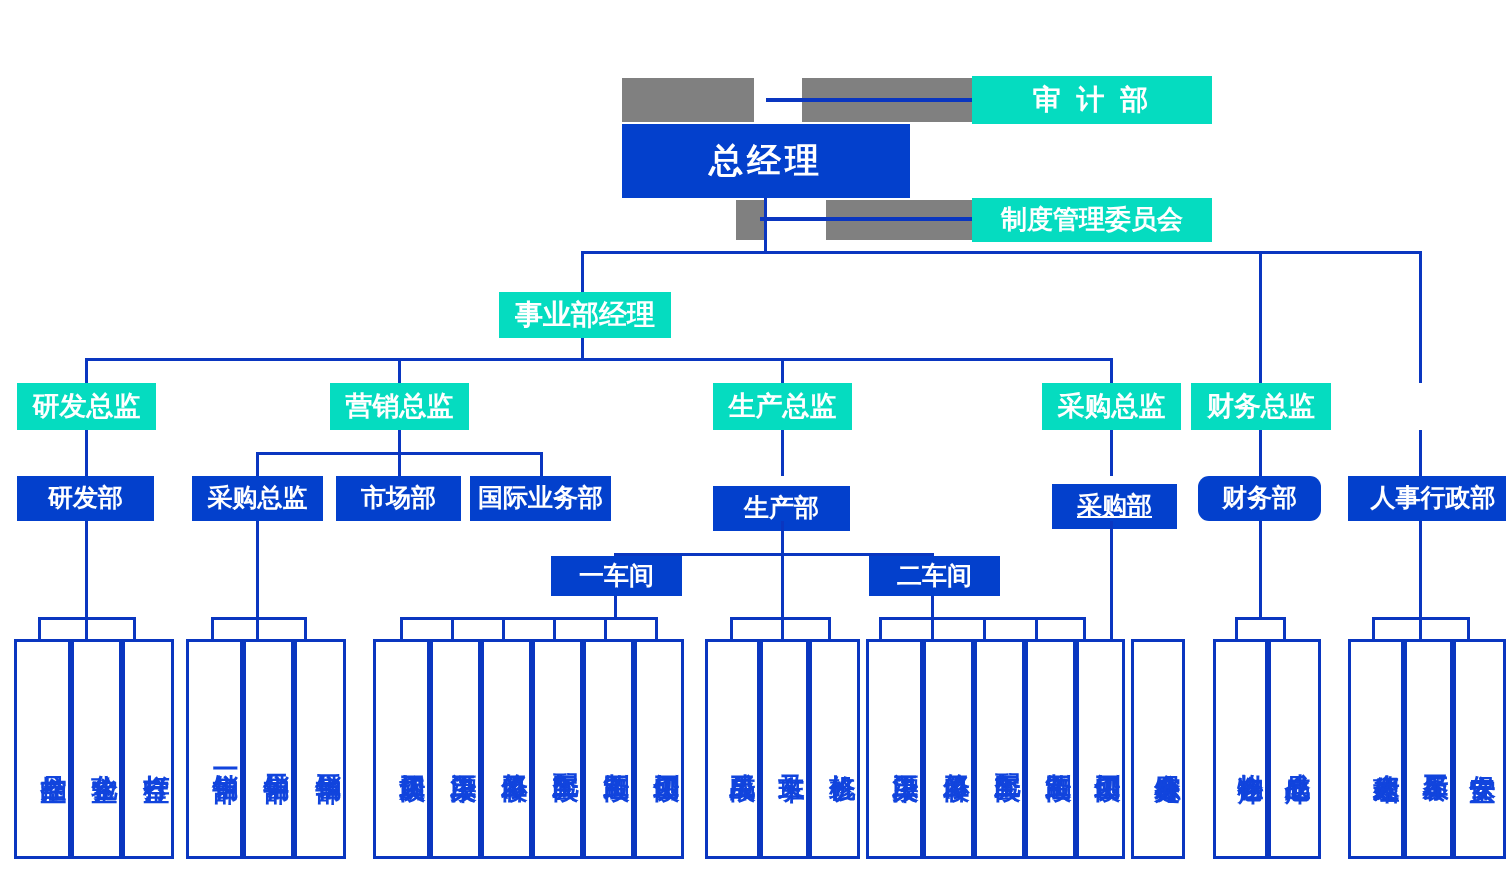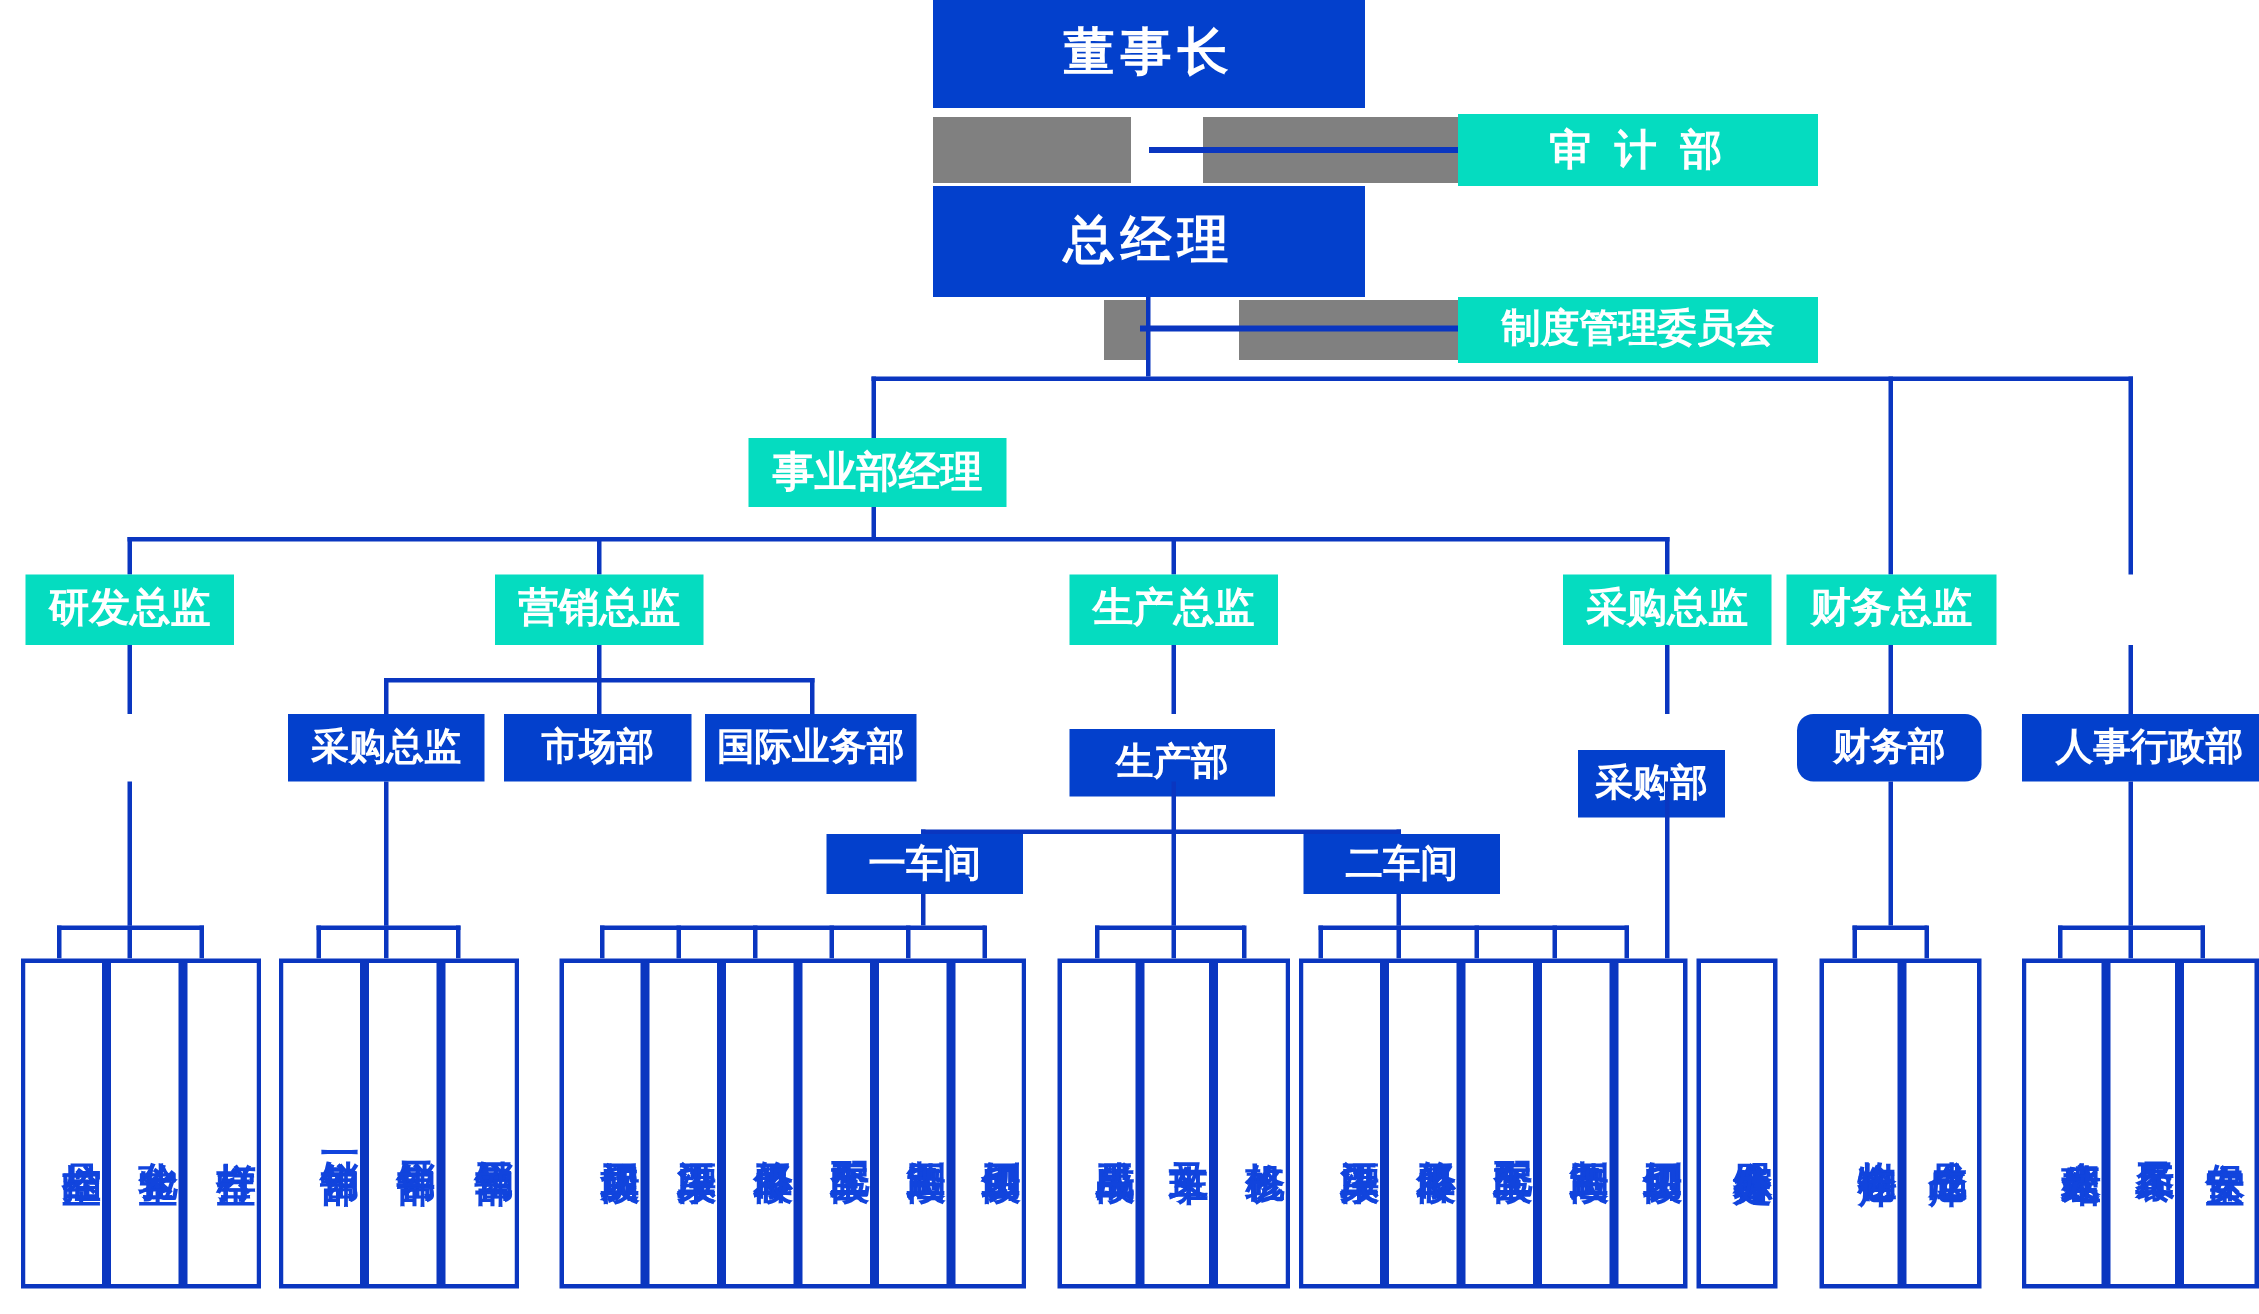--- a/index.html
+++ b/index.html
@@ -84,21 +84,20 @@
   .t-mgr{font-size:28px;letter-spacing:0px;}
   .t-dir{font-size:27px;letter-spacing:0px;}
   .t-dept{font-size:25px;letter-spacing:0px;}
   .t-ws{font-size:25px;letter-spacing:0px;}
 </style>
 </head>
 <body>
 
 <div id="chart">
 
-  <div class="box blue t-top" style="left:622px;top:0px;width:288px;height:72px;">董事长</div>
 
   <div class="box gray" style="left:622px;top:78px;width:132px;height:44px;"></div>
   <div class="box whitegap" style="left:754px;top:78px;width:48px;height:44px;"></div>
   <div class="box gray" style="left:802px;top:78px;width:176px;height:44px;"></div>
 
   <div class="ln ln-h" style="left:766px;top:98px;width:212px;height:4px;"></div>
   <div class="box teal t-staff" style="left:972px;top:76px;width:240px;height:48px;">审 计 部</div>
 
   <div class="box blue t-top" style="left:622px;top:124px;width:288px;height:74px;">总经理</div>
 
@@ -135,25 +134,26 @@
   <div class="ln ln-v" style="left:781px;top:430px;width:3px;height:46px;"></div>
   <div class="ln ln-v" style="left:1110px;top:430px;width:3px;height:46px;"></div>
   <div class="ln ln-v" style="left:1259px;top:430px;width:3px;height:46px;"></div>
   <div class="ln ln-v" style="left:1419px;top:430px;width:3px;height:46px;"></div>
 
   <div class="ln ln-h" style="left:256px;top:452px;width:287px;height:3px;"></div>
   <div class="ln ln-v" style="left:256px;top:452px;width:3px;height:24px;"></div>
   <div class="ln ln-v" style="left:398px;top:452px;width:3px;height:24px;"></div>
   <div class="ln ln-v" style="left:540px;top:452px;width:3px;height:24px;"></div>
 
+  <div class="box blue t-dept" style="left:17px;top:476px;width:137px;height:45px;">研发部</div>
   <div class="box blue t-dept" style="left:192px;top:476px;width:131px;height:45px;">采购总监</div>
   <div class="box blue t-dept" style="left:336px;top:476px;width:125px;height:45px;">市场部</div>
   <div class="box blue t-dept" style="left:470px;top:476px;width:141px;height:45px;">国际业务部</div>
   <div class="box blue t-dept" style="left:713px;top:476px;width:137px;height:45px;margin-top:10px;">生产部</div>
-  <div class="box blue t-dept" style="left:1052px;top:500px;width:98px;height:45px;">采购部</div>
+  <div class="box blue t-dept" style="left:1052px;top:484px;width:125px;height:45px;text-decoration:underline;">采购部</div>
   <div class="box blue t-dept" style="left:1198px;top:476px;width:123px;height:45px;border-radius:11px;">财务部</div>
   <div class="box blue t-dept" style="left:1348px;top:476px;width:170px;height:45px;">人事行政部</div>
 
   <div class="ln ln-v" style="left:85px;top:521px;width:3px;height:96px;"></div>
   <div class="ln ln-h" style="left:38px;top:617px;width:98px;height:3px;"></div>
   <div class="ln ln-v" style="left:38px;top:617px;width:3px;height:22px;"></div>
   <div class="ln ln-v" style="left:85px;top:617px;width:3px;height:22px;"></div>
   <div class="ln ln-v" style="left:133px;top:617px;width:3px;height:22px;"></div>
 
   <div class="ln ln-v" style="left:256px;top:521px;width:3px;height:96px;"></div>

